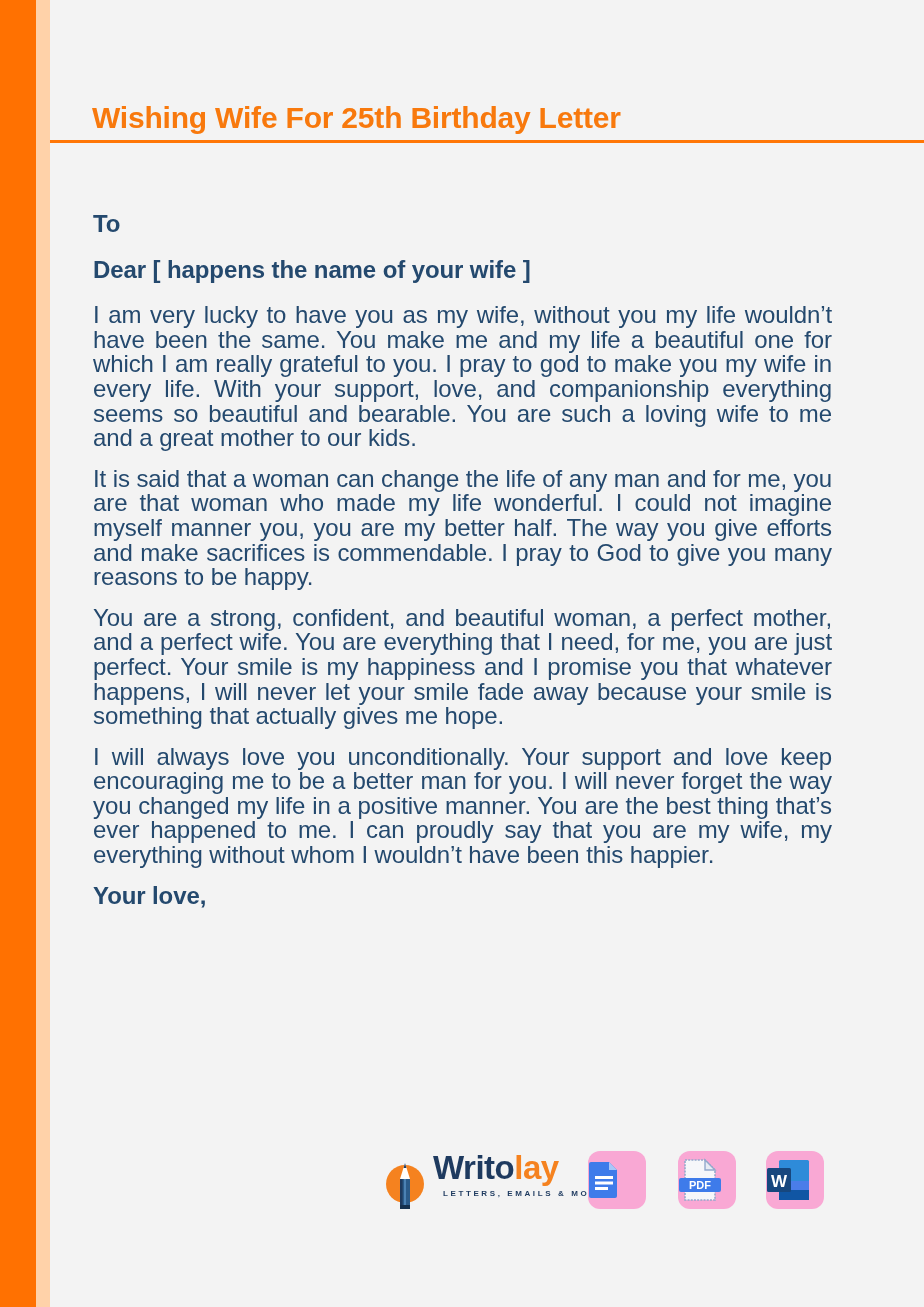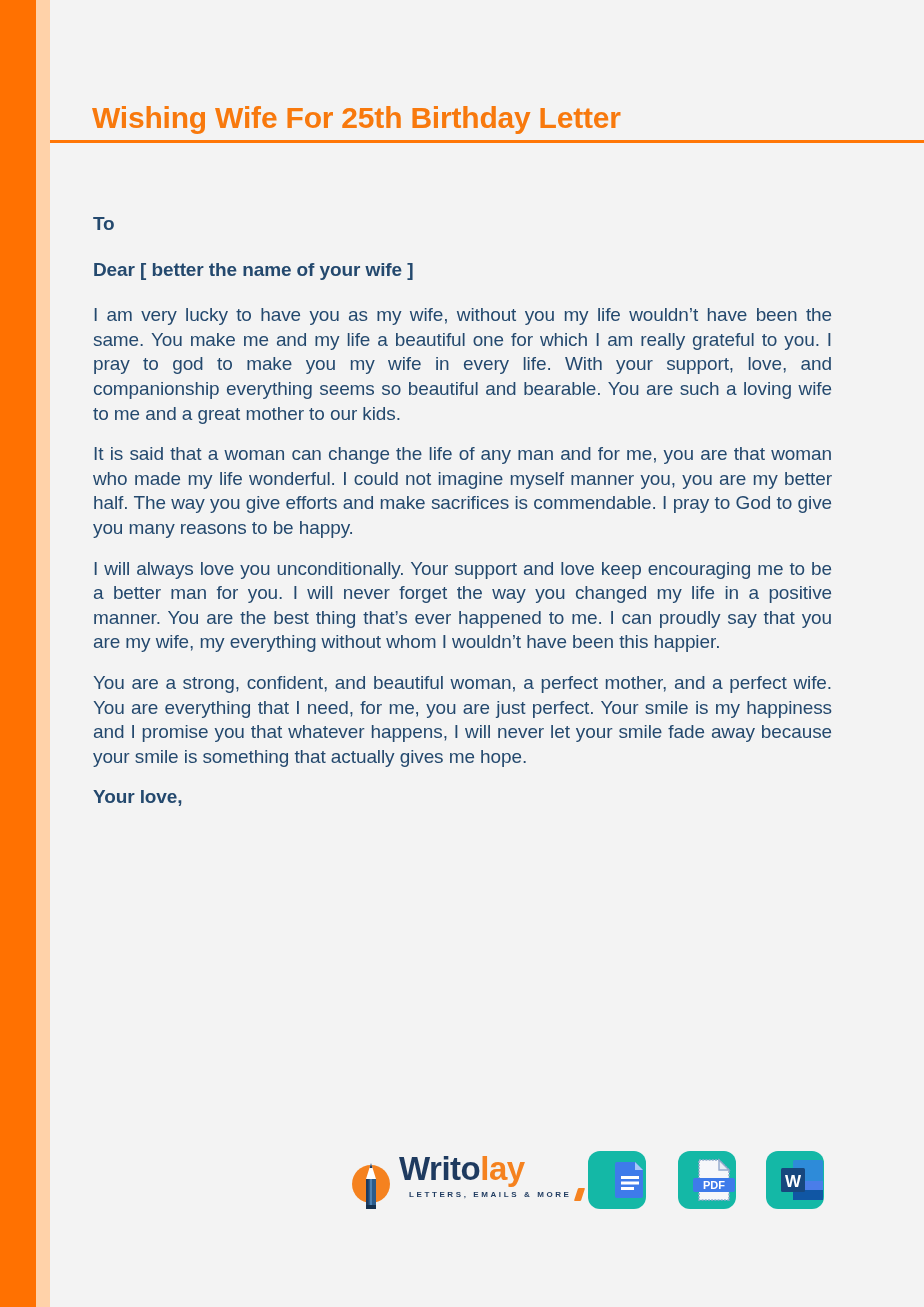--- a/index.html
+++ b/index.html
@@ -22,31 +22,31 @@
     position:absolute; left:92px; top:81px;
     font-size:30px; font-weight:bold; color:#F8790D;
     letter-spacing:-0.2px; white-space:nowrap;
   }
   .title-rule {
     position:absolute; left:50px; right:0; top:140px; height:3px;
     background:#FF7606;
   }
   .letter {
     position:absolute; left:93px; top:212px; width:739px;
-    color:#24496E; font-size:19px; line-height:24.6px;
+    color:#24496E; font-size:24px; line-height:24.6px;
     letter-spacing:-0.1px;
   }
   .letter p { margin:0 0 16px 0; text-align:justify; }
   .letter p.lead { font-weight:bold; text-align:left; margin-bottom:21px; }
   .letter p.closing { font-weight:bold; text-align:left; margin-top:8px; }
 
   
   .logo {
-    position:absolute; left:352px; top:1150px;
-    display:flex; align-items:center;
+    position:absolute; left:386px; top:1150px;
+    display:flex; align-items:flex-start;
   }
   .logo-mark { position:relative; width:40px; height:40px; margin-top:11px; }
   .logo-circle {
     position:absolute; left:0; top:4px; width:38px; height:38px;
     border-radius:50%; background:#F5821F;
   }
   .logo-pen { position:absolute; left:11px; top:-4px; }
   .brand { margin-left:7px; }
   .brand-text { font-size:33px; font-weight:bold; color:#1E3A5F; line-height:36px; letter-spacing:-0.5px; }
   .brand-text .accent { color:#F5821F; }
@@ -57,47 +57,47 @@
     font-size:8px; font-weight:bold; color:#1E3A5F; letter-spacing:2.6px;
   }
   .tagline-mark {
     width:7px; height:13px; margin-left:4px;
     background:#F5821F;
     transform:skewX(-18deg);
     border-radius:1px;
   }
   .dl-icon {
     position:absolute; top:1151px; width:58px; height:58px;
-    border-radius:12px; background:#14b8a6;
-    display:flex; align-items:center; justify-content:flex-end;
+    border-radius:12px; background:#f9a8d4;
+    display:flex; align-items:center; justify-content:flex-start;
     cursor:pointer;
   }
   .dl-docs { left:588px; }
   .dl-pdf  { left:678px; }
   .dl-word { left:766px; }
   svg text { font-family:"Liberation Sans", sans-serif; }
 </style>
 </head>
 <body>
 
 <div class="page">
 
   <div class="bar-orange"></div>
   <div class="bar-peach"></div>
 
   <h1 class="page-title">Wishing Wife For 25th Birthday Letter</h1>
   <div class="title-rule"></div>
 
   <div class="letter">
     <p class="lead">To</p>
-    <p class="lead">Dear [ better the name of your wife ]</p>
+    <p class="lead">Dear [ happens the name of your wife ]</p>
     <p>I am very lucky to have you as my wife, without you my life wouldn’t have been the same. You make me and my life a beautiful one for which I am really grateful to you. I pray to god to make you my wife in every life. With your support, love, and companionship everything seems so beautiful and bearable. You are such a loving wife to me and a great mother to our kids.</p>
     <p>It is said that a woman can change the life of any man and for me, you are that woman who made my life wonderful. I could not imagine myself manner you, you are my better half. The way you give efforts and make sacrifices is commendable. I pray to God to give you many reasons to be happy.</p>
+    <p>You are a strong, confident, and beautiful woman, a perfect mother, and a perfect wife. You are everything that I need, for me, you are just perfect. Your smile is my happiness and I promise you that whatever happens, I will never let your smile fade away because your smile is something that actually gives me hope.</p>
     <p>I will always love you unconditionally. Your support and love keep encouraging me to be a better man for you. I will never forget the way you changed my life in a positive manner. You are the best thing that’s ever happened to me. I can proudly say that you are my wife, my everything without whom I wouldn’t have been this happier.</p>
-    <p>You are a strong, confident, and beautiful woman, a perfect mother, and a perfect wife. You are everything that I need, for me, you are just perfect. Your smile is my happiness and I promise you that whatever happens, I will never let your smile fade away because your smile is something that actually gives me hope.</p>
     <p class="closing">Your love,</p>
   </div>
 
   <div class="logo">
     <div class="logo-mark">
       <div class="logo-circle"></div>
       <svg class="logo-pen" width="16" height="54" viewBox="0 0 16 54">
         <polygon points="3,22 13,22 8,6" fill="#ffffff"></polygon>
         <polygon points="8,6 6.6,11 9.4,11" fill="#1E3A5F"></polygon>
         <rect x="3" y="22" width="10" height="28" fill="#2B5B8A"></rect>

